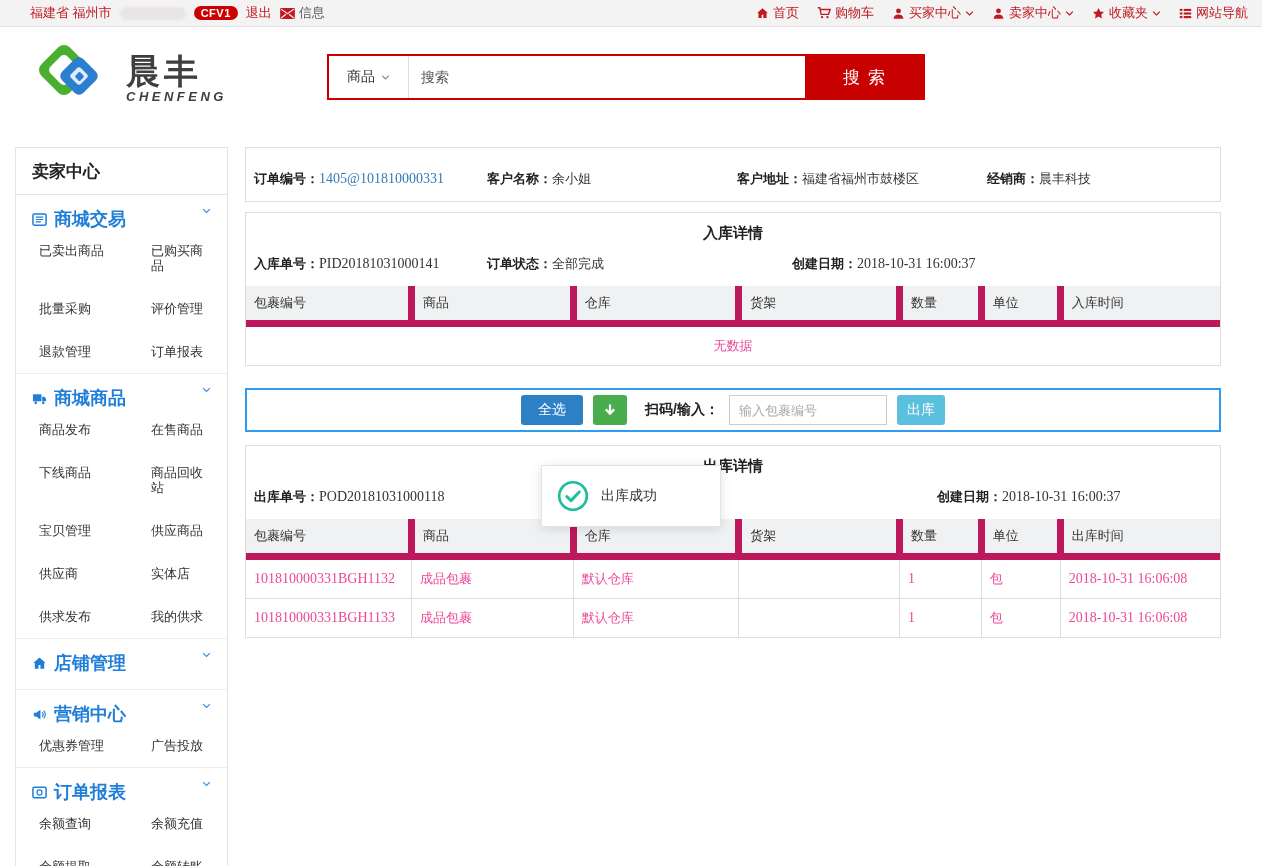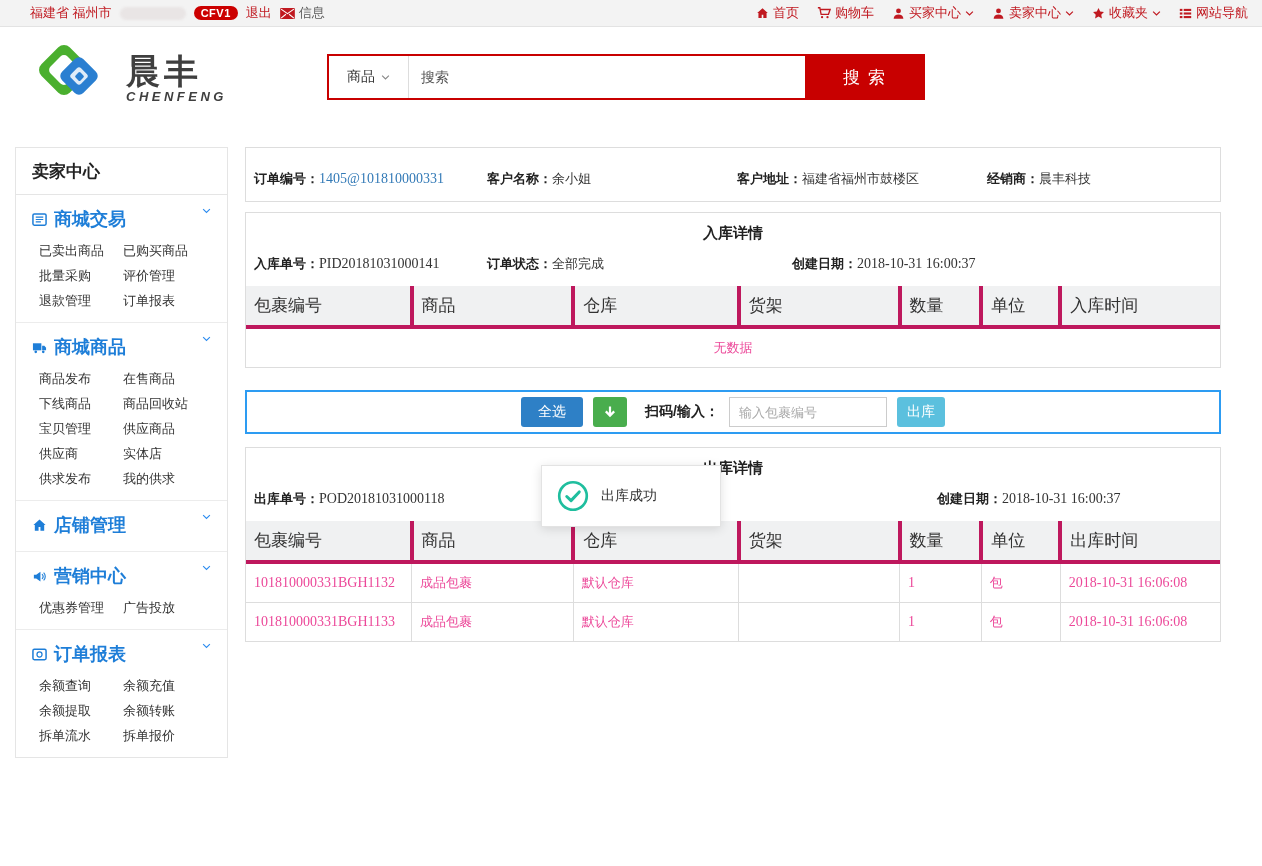--- a/index.html
+++ b/index.html
@@ -47,21 +47,21 @@
   .sidebar { width:213px; background:#fff; border:1px solid #e5e5e5; flex-shrink:0; }
   .side-title { padding:12px 16px 11px; font-size:17px; font-weight:bold; color:#222;
     border-bottom:1px solid #e5e5e5; }
   .side-section { padding:12px 12px 14px 16px; border-bottom:1px solid #ececec; }
   .side-section:last-child { border-bottom:none; }
   .sec-head { display:flex; gap:7px; color:#1e7ed8; font-size:18px;
     font-weight:bold; cursor:pointer; }
   .sec-head .icon { color:#1e7ed8; }
   .sec-head .chev { margin-left:auto; margin-right:4px; color:#2d8cf0; }
   .sec-items { margin-top:12px; display:grid; grid-template-columns:84px 1fr;
-    row-gap:10px; padding-left:7px; font-size:13px; color:#333; line-height:15px; }
+    row-gap:10px; padding-left:7px; font-size:13px; color:#333; line-height:15px;gap:28px; }
   .sec-items span { cursor:pointer; }
 
   
   .main { flex:1; min-width:0; }
   .box { border:1px solid #ddd; background:#fff; }
   .lbl { font-weight:bold; color:#222; font-size:13px; }
   .val { color:#333; font-size:13px; }
   .num { font-family:"Liberation Serif","DejaVu Serif",serif; font-size:14px; }
   .link-blue { color:#337ab7; cursor:pointer; }
 
@@ -69,22 +69,22 @@
   .order-box .col1 { width:233px; } .order-box .col2 { width:250px; }
   .order-box .col3 { width:250px; }
 
   .section-box { margin-top:10px; }
   .box-title { text-align:center; font-size:15px; font-weight:bold; color:#222; padding:11px 0 9px; }
   .box-info { display:flex; align-items:baseline; padding:2px 8px 13px; }
   .in-info .c1 { width:233px; } .in-info .c2 { width:305px; }
   .out-info .c1 { flex:1; } .out-info .c2 { width:275px; }
 
   table { width:100%; border-collapse:collapse; border-style:hidden; table-layout:fixed; }
-  th { background:#f0f1f2; font-weight:normal; text-align:left; font-size:17px; color:#333;
-    padding:8px 8px; border:4px solid #be185d; }
+  th { background:#f0f1f2; font-weight:normal; text-align:left; font-size:13px; color:#333;
+    padding:8px 8px; border:7px solid #be185d; }
   td { font-size:13px; color:#ec4899; padding:10px 8px; border:1px solid #ddd; }
   td.center { text-align:center; }
 
   
   .scanbar { margin:22px 0 13px; border:2px solid #2d9cf2; height:44px; background:#fff;
     display:flex; align-items:center; justify-content:center; gap:10px; }
   .btn { border:none; border-radius:3px; color:#fff; font-size:14px; cursor:pointer;
     font-family:"Liberation Sans","DejaVu Sans",sans-serif; }
   .btn-select { background:#2e80c6; width:62px; height:30px; }
   .btn-down { background:#49ad4d; width:34px; height:30px; display:inline-flex;

